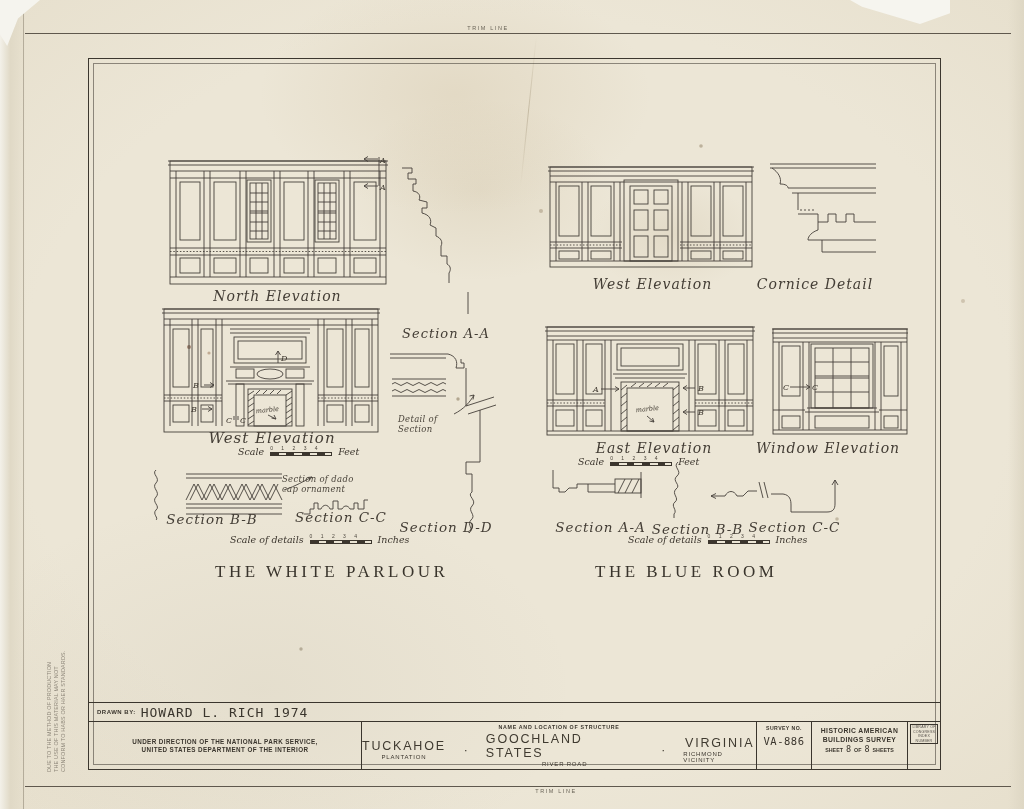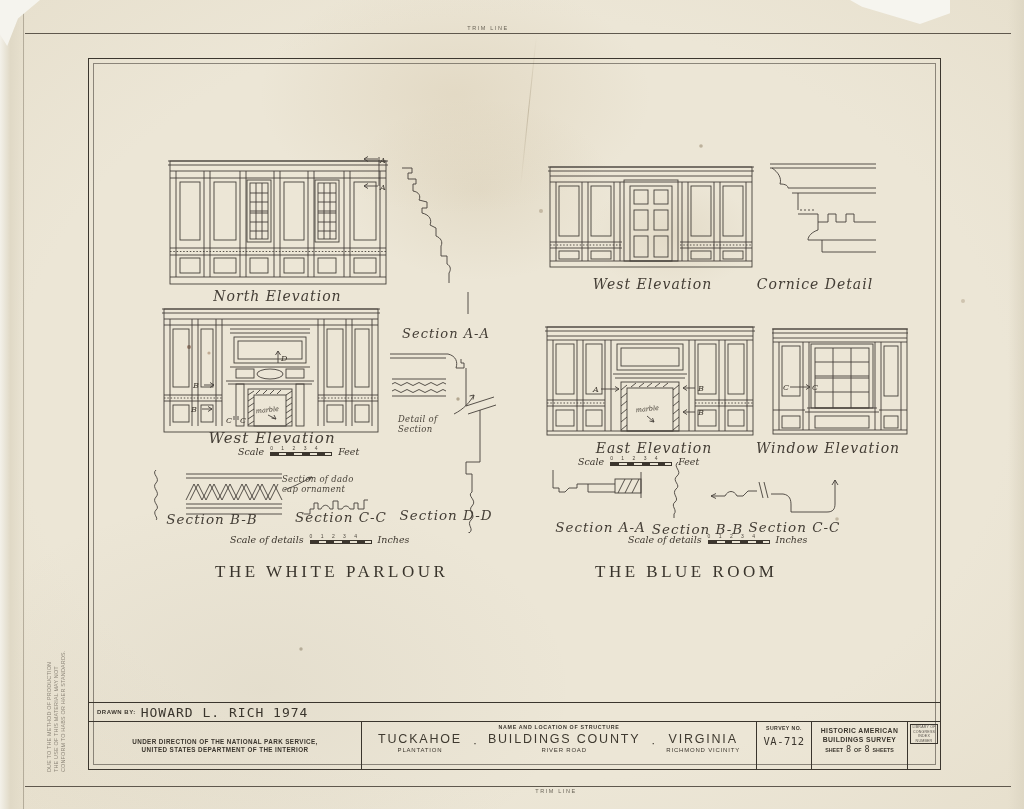--- a/index.html
+++ b/index.html
@@ -42,21 +42,21 @@
 .sc-rect{width:62px;height:4px;border:1px solid #3c362e;background:repeating-linear-gradient(90deg,#3c362e 0 7.75px,rgba(0,0,0,0) 7.75px 15.5px)}
 .titleblock{position:absolute;left:89px;top:702px;width:851px;height:67px;border-top:1.2px solid #3a352d;color:#3a352d;background:transparent}
 .tb-drawnby{height:19px;border-bottom:1.2px solid #3a352d;display:flex;align-items:center;gap:5px;padding-left:8px}
 .tb-db-label{font-size:6px;letter-spacing:.5px;font-weight:bold}
 .tb-db-value{font-family:"DejaVu Sans Mono",monospace;font-size:13px;letter-spacing:1px}
 .tb-main{display:flex;height:47px}
 .tb-cell{border-right:1.2px solid #3a352d;height:100%}
 .tb-direction{width:273px;display:flex;flex-direction:column;justify-content:center;align-items:center;font-size:6.3px;letter-spacing:.4px;line-height:8px;text-align:center;font-weight:bold}
 .tb-name{width:395px;display:flex;flex-direction:column;align-items:center;padding-top:2px}
 .tb-name-header{font-size:5.3px;letter-spacing:.7px;font-weight:bold}
-.tb-name-row{display:flex;align-items:center;gap:11px;margin-top:2px}
+.tb-name-row{display:flex;align-items:center;gap:18px;margin-top:2px}
 .tb-part{display:flex;flex-direction:column;align-items:center}
 .tb-part-main{font-size:12.5px;letter-spacing:1.8px;line-height:14px;color:#3f3a30}
 .tb-part-sub{font-size:6px;letter-spacing:.8px;margin-top:1px}
 .tb-sep{font-size:12px;line-height:14px}
 .tb-survey{width:55px;text-align:center;padding-top:3px}
 .tb-survey-label{font-size:5.2px;letter-spacing:.4px;font-weight:bold}
 .tb-survey-no{font-family:"DejaVu Sans Mono",monospace;font-size:10.5px;margin-top:4px;letter-spacing:.5px}
 .tb-habs{width:96px;text-align:center;padding-top:5px}
 .tb-habs-l{font-size:6.8px;letter-spacing:.4px;line-height:8.5px;font-weight:bold}
 .tb-sheet{display:flex;justify-content:center;align-items:flex-end;gap:3px;margin-top:2px;font-size:5.3px;font-weight:bold}
@@ -201,21 +201,21 @@
   <div>Section of dado</div>
   <div>cap ornament</div>
 </div>
 
 <svg style="left:302px;top:494px" width="72" height="24" viewBox="0 0 72 24">
   <path d="M2,20 h6 v-5 h4 v-6 h4 v6 h3 c2,-5 7,-5 9,0 h3 v-8 h5 v8 h4 c2,-4 6,-4 8,0 h4 v-6 h4 v6 h6 v-9 h4"></path>
 </svg>
 
 <div class="lbl" style="left:158px;top:512px;width:108px;font-size:13.5px">Section B-B</div>
 <div class="lbl" style="left:287px;top:510px;width:108px;font-size:13.5px">Section C-C</div>
-<div class="lbl" style="left:392px;top:508px;width:108px;font-size:13.5px">Section D-D</div>
+<div class="lbl" style="left:392px;top:520px;width:108px;font-size:13.5px">Section D-D</div>
 
 <div class="scalebar" style="left:230px;top:534px">
   <span class="sc-word">Scale of details</span>
   <span class="sc-mid">
     <span class="sc-ticks">0 1 2 3 4</span>
     <span class="sc-rect"></span>
   </span>
   <span class="sc-word">Inches</span>
 </div>
 
@@ -364,33 +364,33 @@
     </div>
     <div class="tb-cell tb-name">
       <div class="tb-name-header">NAME AND LOCATION OF STRUCTURE</div>
       <div class="tb-name-row">
         <div class="tb-part">
           <div class="tb-part-main">TUCKAHOE</div>
           <div class="tb-part-sub">PLANTATION</div>
         </div>
         <div class="tb-sep">·</div>
         <div class="tb-part">
-          <div class="tb-part-main">BUILDINGS COUNTY</div>
+          <div class="tb-part-main">GOOCHLAND STATES</div>
           <div class="tb-part-sub">RIVER ROAD</div>
         </div>
         <div class="tb-sep">·</div>
         <div class="tb-part">
           <div class="tb-part-main">VIRGINIA</div>
           <div class="tb-part-sub">RICHMOND VICINITY</div>
         </div>
       </div>
     </div>
     <div class="tb-cell tb-survey">
       <div class="tb-survey-label">SURVEY NO.</div>
-      <div class="tb-survey-no">VA-712</div>
+      <div class="tb-survey-no">VA-886</div>
     </div>
     <div class="tb-cell tb-habs">
       <div class="tb-habs-l">HISTORIC AMERICAN</div>
       <div class="tb-habs-l">BUILDINGS SURVEY</div>
       <div class="tb-sheet">
         <span>SHEET</span>
         <span class="tb-sn">8</span>
         <span>OF</span>
         <span class="tb-sn">8</span>
         <span>SHEETS</span>

